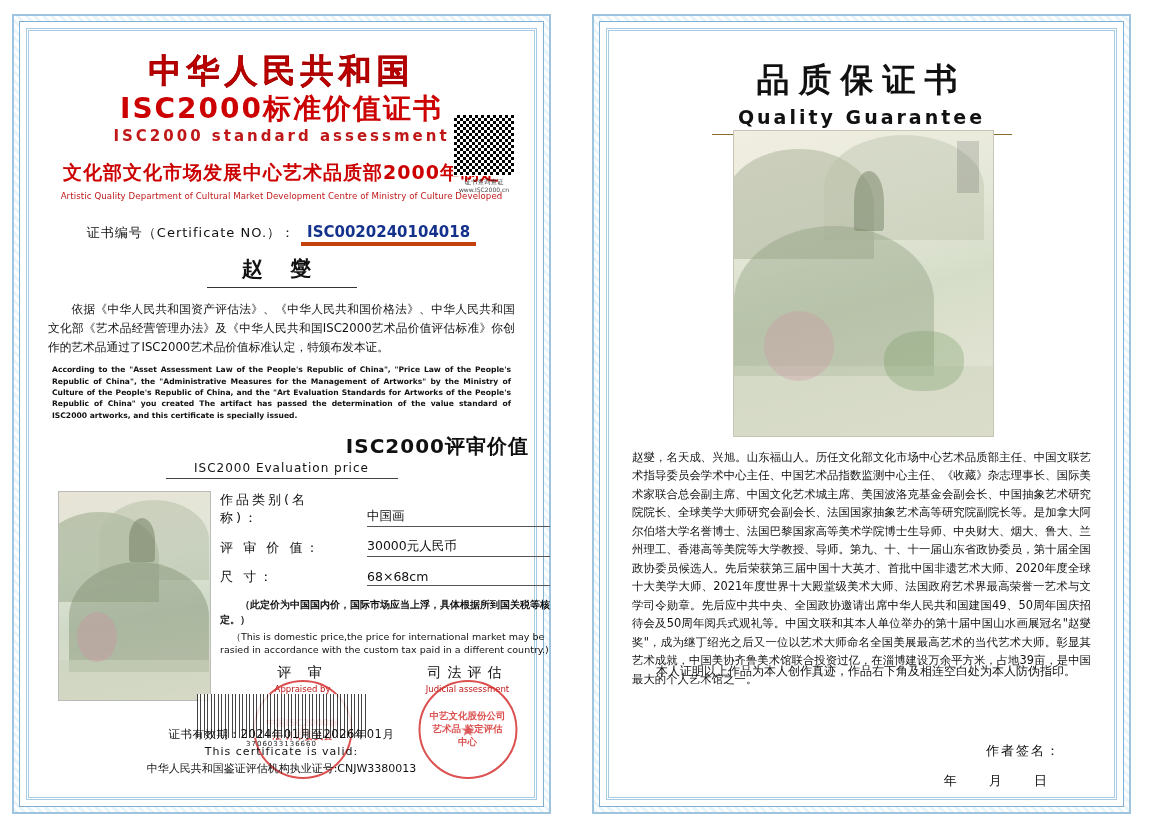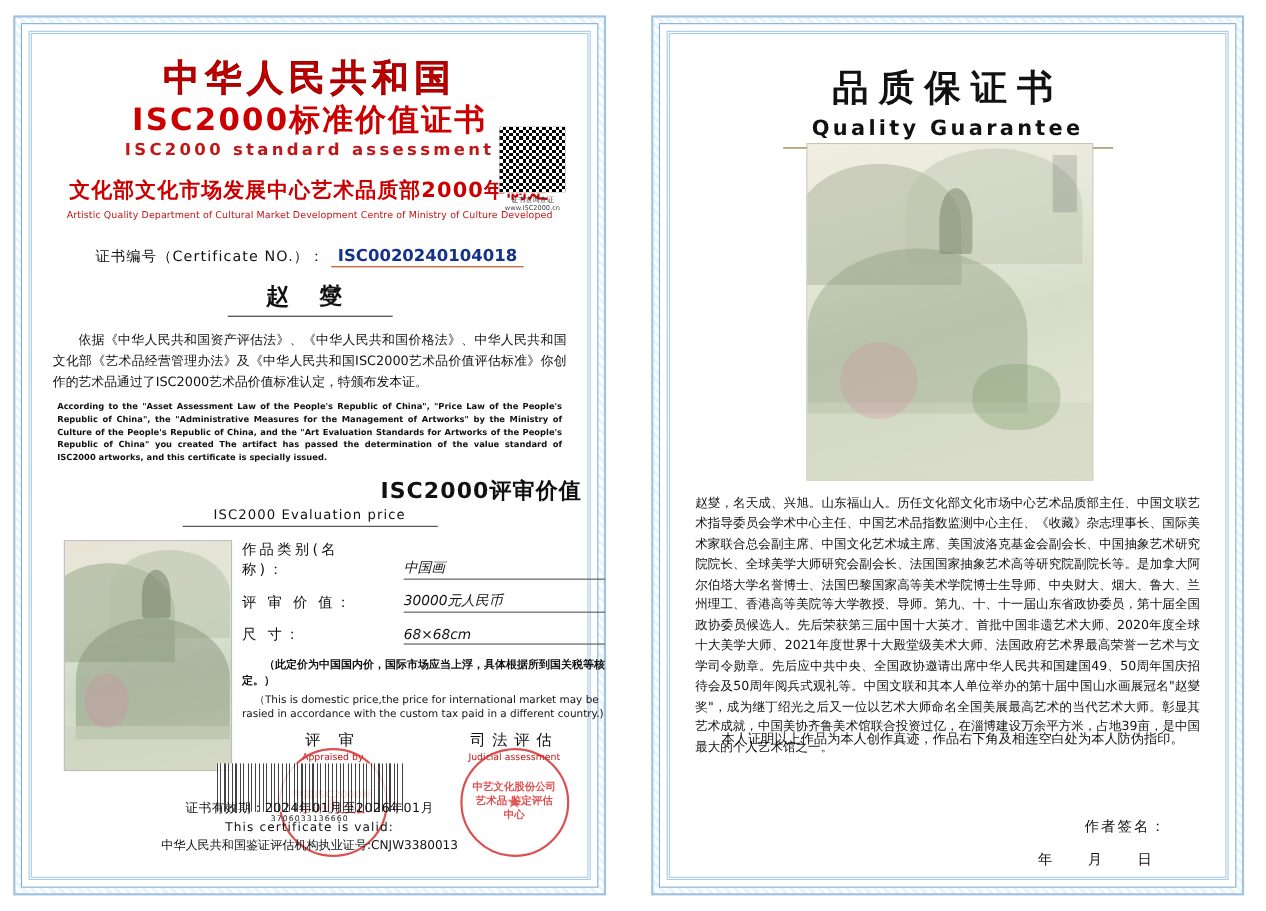--- a/index.html
+++ b/index.html
@@ -108,21 +108,21 @@
 
   .cert-no-row{
     margin-top:22px;
     text-align:center;
     font-size:13px;
     color:#111;
   }
   .cert-no-label{letter-spacing:1px;}
   .cert-no-val{
     font-weight:bold;font-size:15px;color:#14328c;
-    border-bottom:1px solid #c2410c;padding:0 6px 1px 6px;margin-left:6px;
+    border-bottom:4px solid #c2410c;padding:0 6px 1px 6px;margin-left:6px;
     font-family:"DejaVu Sans","Liberation Sans",sans-serif;
   }
   .artist-name{
     text-align:center;
     margin-top:13px;
     font-size:21px;
     font-weight:bold;
     letter-spacing:10px;
     color:#111;
   }
@@ -167,21 +167,20 @@
   .mtn{position:absolute;border-radius:50% 50% 0 0;}
   .fields{
     position:absolute;left:186px;top:455px;width:330px;
     font-size:13px;color:#111;
   }
   .field-row{display:flex;align-items:flex-end;margin-bottom:11px;gap:39px;}
   .field-label{width:108px;letter-spacing:3px;flex:none;}
   .field-val{
     flex:1;border-bottom:1px solid #555;padding-bottom:1px;
     font-size:12.5px;
-    font-style:italic;
   }
   .note-cn{
     font-size:10px;color:#111;margin-top:2px;line-height:1.5;text-indent:2em;
     font-weight:bold;
   }
   .note-en{
     font-size:9.5px;color:#111;margin-top:3px;line-height:1.42;text-indent:1.2em;
   }
 
   .seal-row{

